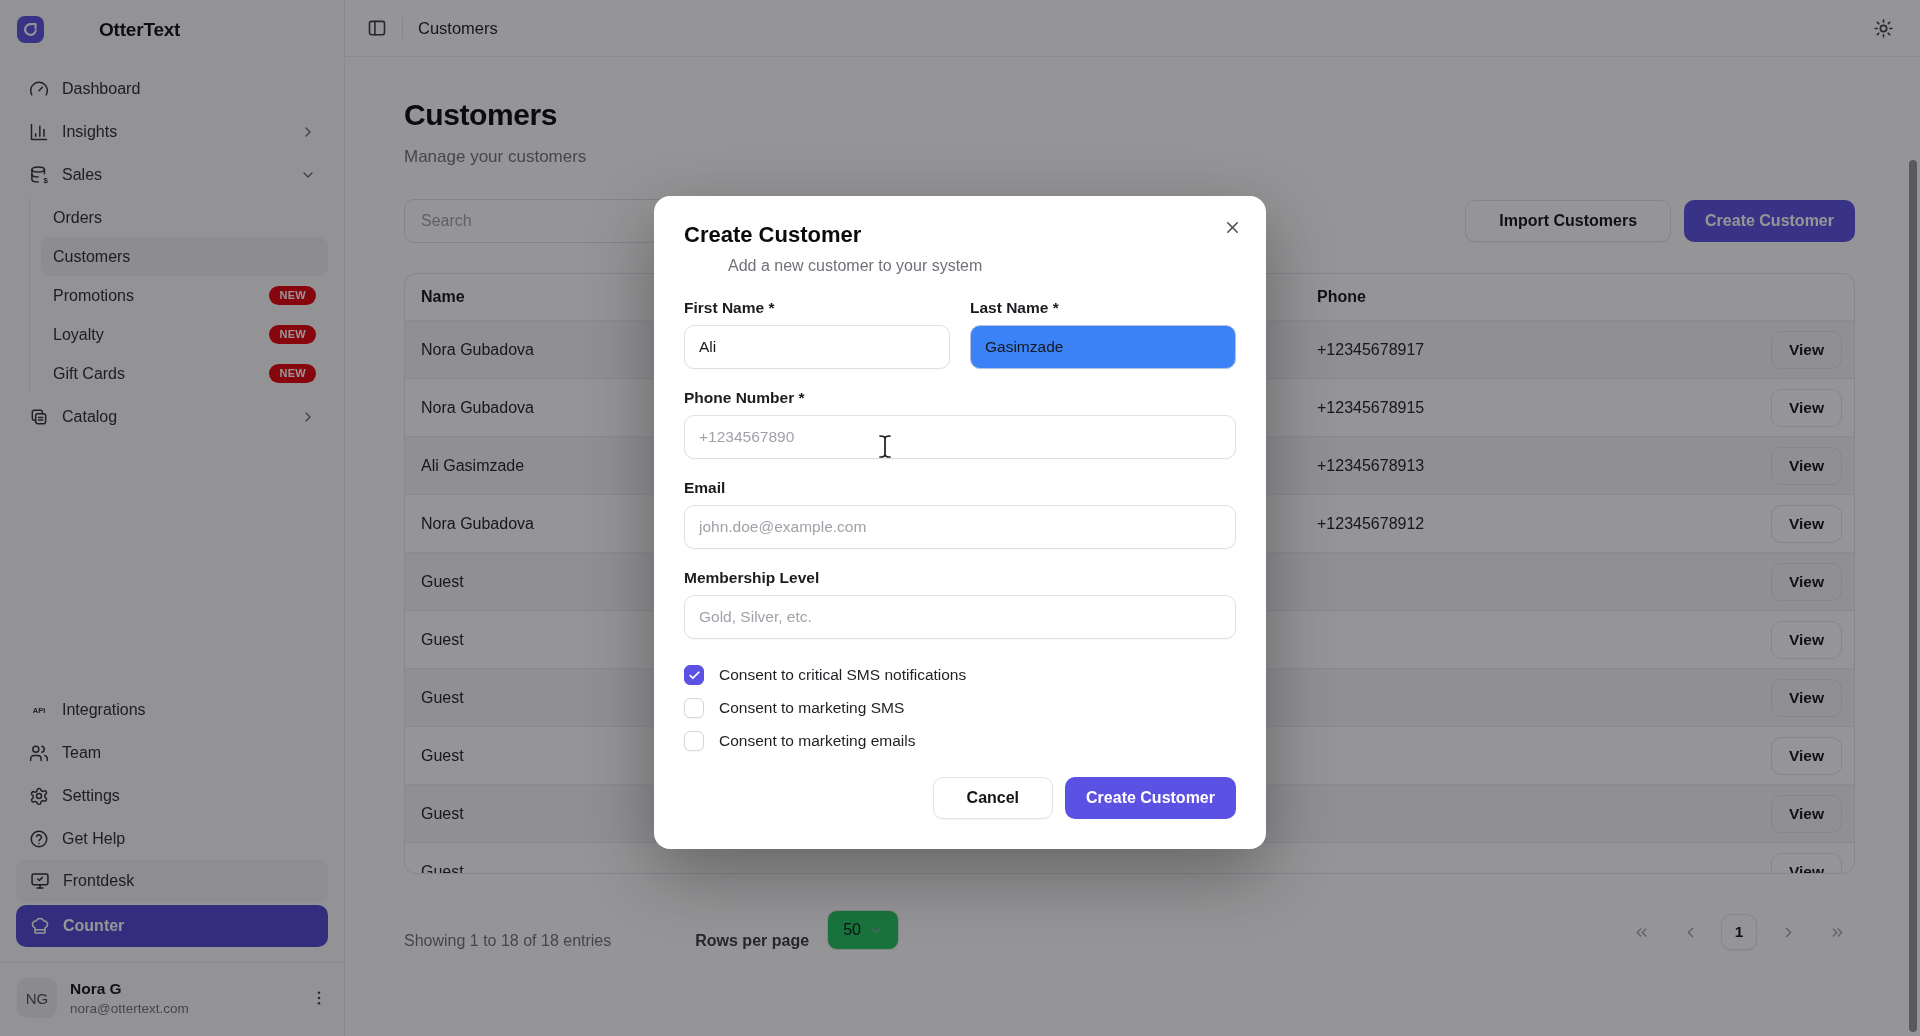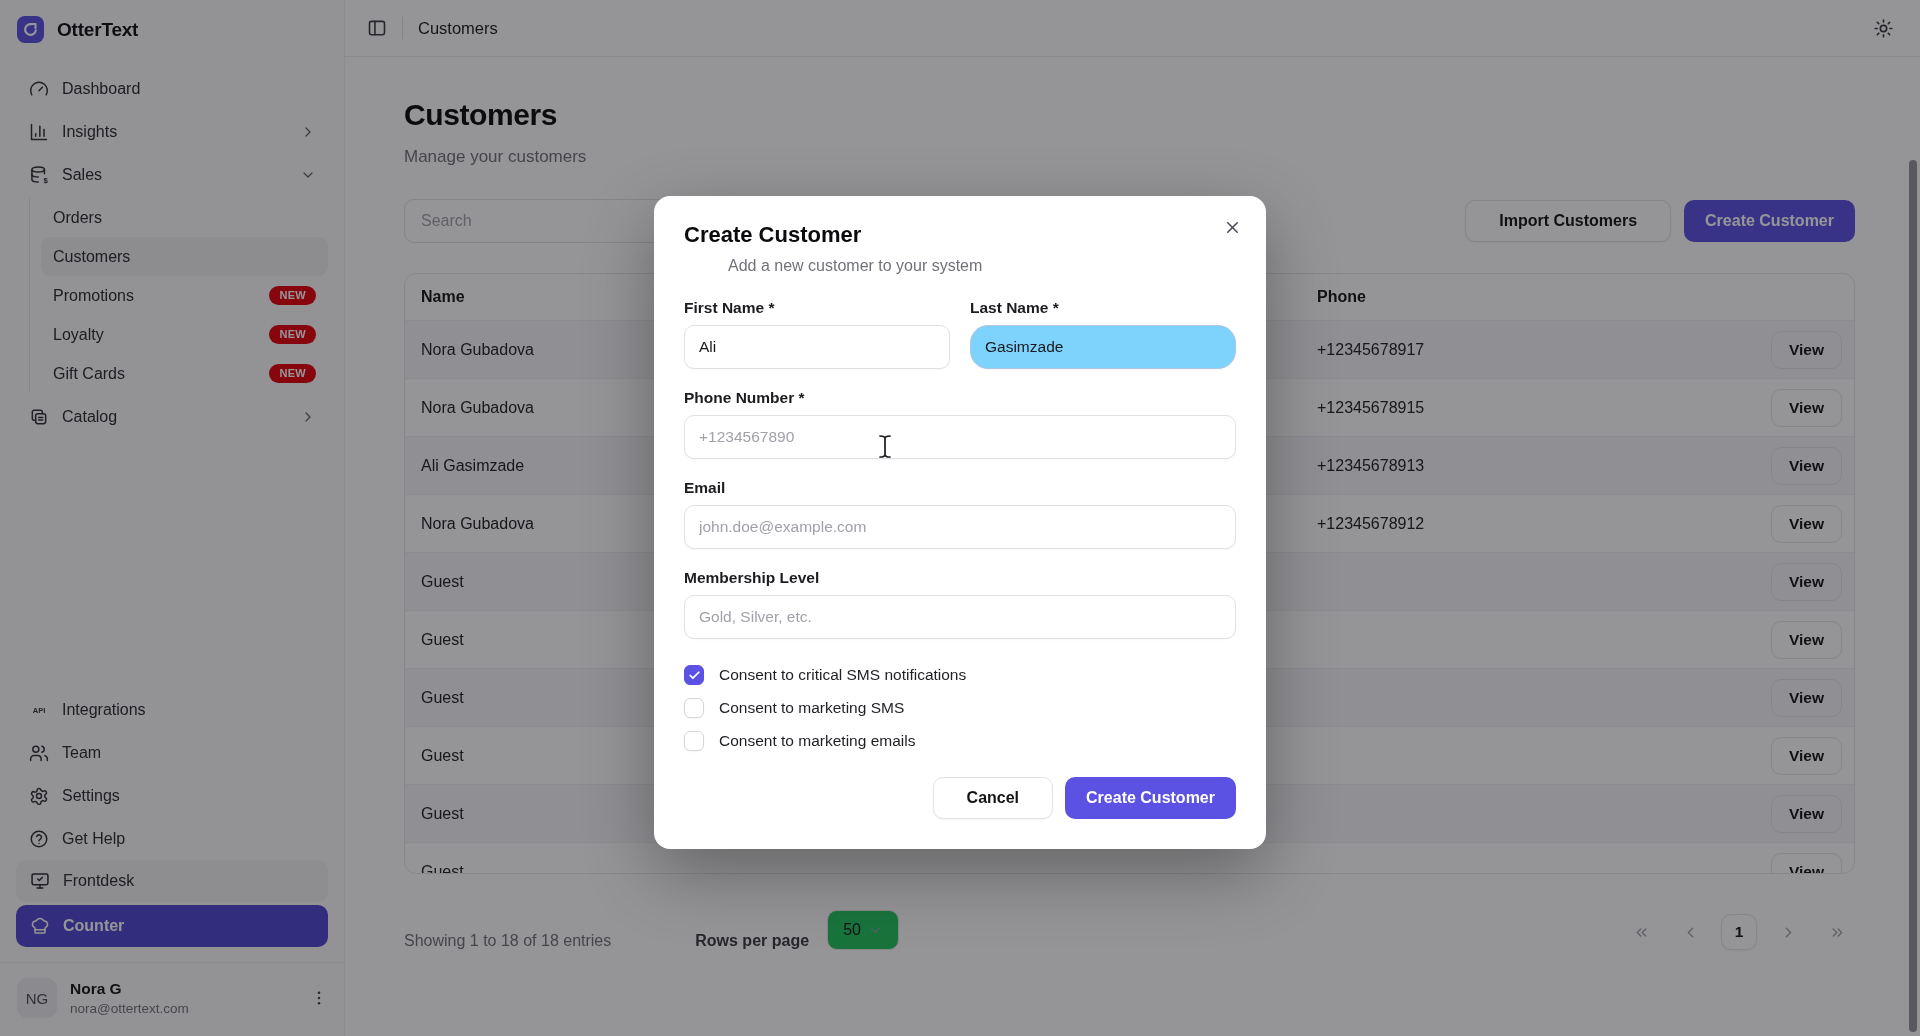--- a/index.html
+++ b/index.html
@@ -9,21 +9,21 @@
     --accent:#5b51e3; --accent-deep:#4f46cf; --red:#e7000b;
     --border:#e6e6ea; --muted:#71717a; --ph:#a1a1aa;
   }
   .app{ display:flex; width:100%; height:100%; position:relative; background:#fff; }
 
   
   .sidebar{ width:345px; min-width:345px; height:100%; background:#fcfcfd; border-right:1px solid #ececf0; display:flex; flex-direction:column; position:relative; z-index:1; }
   .logo-row{ display:flex; align-items:center; gap:13px; padding:16px 18px 10px 17px; }
   .logo-mark{ width:27px; height:27px; border-radius:8px; background:var(--accent); display:flex; align-items:center; justify-content:center; color:#fff; }
   .logo-mark svg{ width:17px; height:17px; }
-  .brand{ font-size:19px; font-weight:700; letter-spacing:-0.2px; color:#111114; }
+  .brand{ font-size:19px; font-weight:700; letter-spacing:-0.2px; color:#111114;margin-left:42px; }
   .nav{ padding:14px 16px 0; }
   .nav-item{ height:43px; display:flex; align-items:center; gap:13px; padding:0 12px; border-radius:10px; font-size:16px; color:#2b2b30; cursor:default; }
   .nav-item .icn{ width:21px; height:21px; display:flex; align-items:center; justify-content:center; color:#2f2f34; }
   .nav-item .icn svg{ width:20px; height:20px; }
   .nav-item .lbl{ flex:0 1 auto; }
   .nav-item .chev{ margin-left:auto; color:#5f5f66; display:flex; }
   .nav-item .chev svg{ width:16px; height:16px; }
   .nav-children{ margin:2px 0 2px 13px; border-left:1px solid #e6e6ea; padding-left:11px; }
   .nav-child{ height:39px; display:flex; align-items:center; padding:0 12px; border-radius:9px; font-size:16px; color:#2b2b30; }
   .nav-child.active{ background:#f0f0f3; }
@@ -89,21 +89,21 @@
   .modal{ position:absolute; left:654px; top:196px; width:612px; background:#fff; border-radius:16px; box-shadow:0 24px 70px rgba(0,0,0,.32); z-index:60; padding:26px 30px 30px; }
   .modal-title{ font-size:22px; font-weight:700; color:#0b0b0e; }
   .modal-sub{ margin-top:9px; font-size:16px; color:var(--muted);margin-left:44px; }
   .modal-close{ position:absolute; top:22px; right:24px; color:#4b4b53; display:flex; } .modal-close svg{ width:19px; height:19px; }
   .form{ margin-top:24px; }
   .grid2{ display:grid; grid-template-columns:1fr 1fr; column-gap:20px; }
   .fgroup{ margin-bottom:20px; }
   .flabel{ display:block; font-size:15.5px; font-weight:600; color:#1c1c20; margin-bottom:8px; }
   .finput{ width:100%; height:44px; border:1px solid #e0e0e5; border-radius:10px; padding:0 14px; font-size:15.5px; font-family:inherit; color:#18181b; background:#fff; outline:none; box-shadow:0 1px 2px rgba(0,0,0,.03); }
   .finput::placeholder{ color:var(--ph); }
-  .finput.autofill{ background:#7dd3fc; border-color:#b4c3e4;border-radius:18px; }
+  .finput.autofill{ background:#3b82f6; border-color:#b4c3e4; }
   .consents{ margin:26px 0 2px; }
   .consent{ display:flex; align-items:center; gap:15px; margin-bottom:13px; }
   .cbox{ width:20px; height:20px; border-radius:6px; border:1px solid #d6d6db; background:#fff; display:flex; align-items:center; justify-content:center; box-shadow:0 1px 2px rgba(0,0,0,.04); }
   .cbox svg{ width:13px; height:13px; color:#fff; display:none; }
   .cbox.checked{ background:var(--accent); border-color:var(--accent); }
   .cbox.checked svg{ display:block; }
   .consent .clabel{ font-size:15.5px; color:#1f1f24; }
   .modal-foot{ display:flex; justify-content:flex-end; gap:12px; margin-top:26px; }
 
   .cursor-ibeam{ position:absolute; left:878px; top:434px; z-index:70; color:#1b1b1f; }

